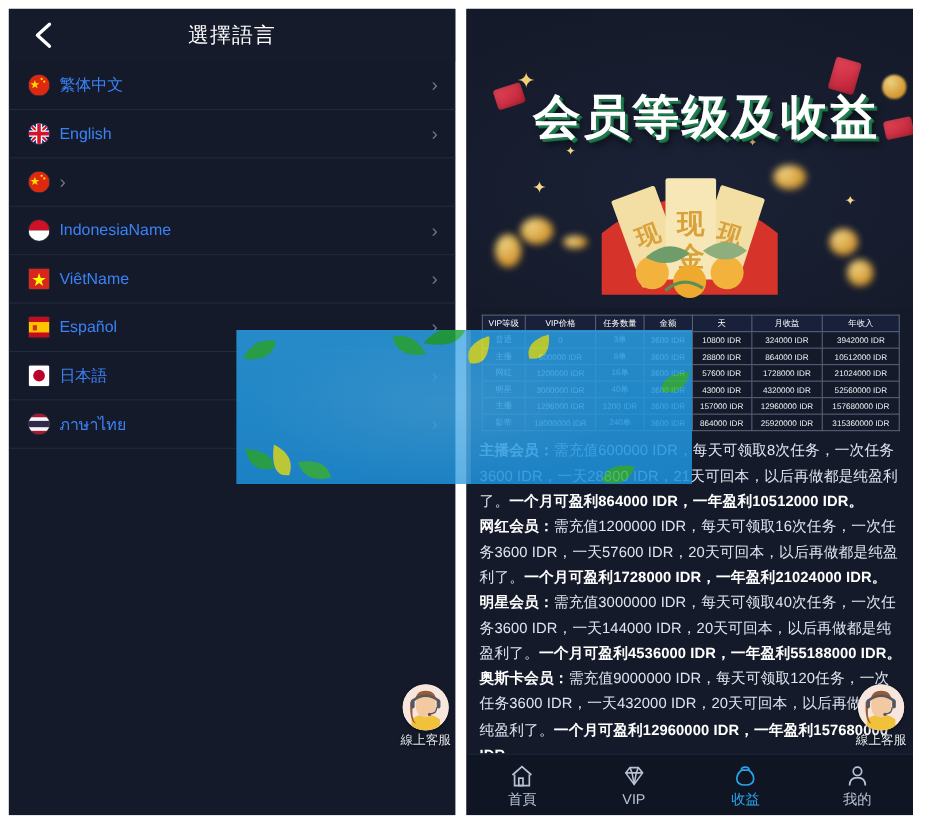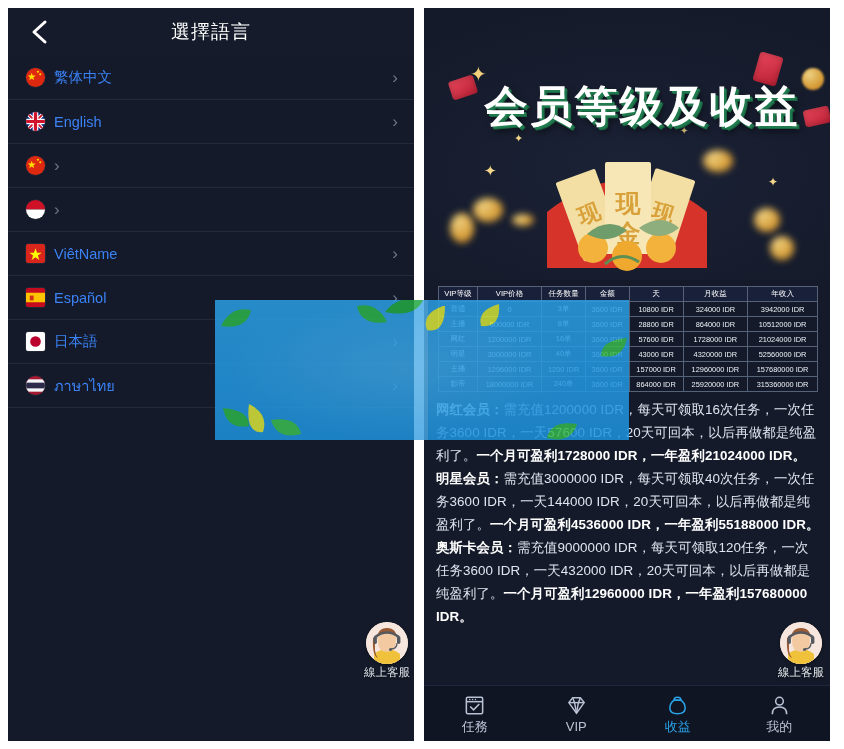--- a/index.html
+++ b/index.html
@@ -310,20 +310,21 @@
         <span class="row-chevron">›</span>
       </div>
 
       <div class="lang-row">
         <span class="flag">
           <svg viewBox="0 0 20 20">
               <rect width="20" height="10" fill="#ce1126"></rect>
               <rect y="10" width="20" height="10" fill="#ffffff"></rect>
             </svg>
         </span>
+        <span class="lang-name">IndonesiaName</span>
         <span class="row-chevron">›</span>
       </div>
 
       <div class="lang-row">
         <span class="flag sq">
           <svg viewBox="0 0 20 20">
               <rect width="20" height="20" fill="#da251d"></rect>
           <polygon points="10,4.5 11.6,9.2 16.5,9.2 12.5,12.1 14,16.8 10,13.9 6,16.8 7.5,12.1 3.5,9.2 8.4,9.2" fill="#ffff00"></polygon>
             </svg>
         </span>
@@ -482,44 +483,44 @@
               <td>864000 IDR</td>
               <td>25920000 IDR</td>
               <td>315360000 IDR</td>
             </tr>
           </tbody>
         </table>
       </div>
 
       <div class="vip-desc">
         <p>
+          <b>主播会员：</b><span>需充值600000 IDR，每天可领取8次任务，一次任务3600 IDR，一天28800 IDR，21天可回本，以后再做都是纯盈利了。</span><b>一个月可盈利864000 IDR，一年盈利10512000 IDR。</b>
+        </p>
+        <p>
           <b>网红会员：</b><span>需充值1200000 IDR，每天可领取16次任务，一次任务3600 IDR，一天57600   IDR，20天可回本，以后再做都是纯盈利了。</span><b>一个月可盈利1728000 IDR，一年盈利21024000 IDR。</b>
         </p>
         <p>
           <b>明星会员：</b><span>需充值3000000 IDR，每天可领取40次任务，一次任务3600 IDR，一天144000 IDR，20天可回本，以后再做都是纯盈利了。</span><b>一个月可盈利4536000 IDR，一年盈利55188000 IDR。</b>
         </p>
         <p>
           <b>奥斯卡会员：</b><span>需充值9000000 IDR，每天可领取120任务，一次任务3600 IDR，一天432000 IDR，20天可回本，以后再做都是纯盈利了。</span><b>一个月可盈利12960000 IDR，一年盈利157680000 IDR。</b>
         </p>
       </div>
     </div>
 
     <div class="tabbar">
       <div class="tab">
         <div class="ico">
           <svg width="23" height="23" viewBox="0 0 24 24" fill="none" stroke="#b9c2d4" stroke-width="1.6">
-            <rect x="3.5" y="3.5" width="17" height="17" rx="1.5"></rect>
-              <path d="M3.5 8 H20.5"></path>
-            <circle cx="7" cy="5.8" r="0.8" fill="#b9c2d4" stroke="none"></circle>
-            <circle cx="10" cy="5.8" r="0.8" fill="#b9c2d4" stroke="none"></circle>
-            <circle cx="13" cy="5.8" r="0.8" fill="#b9c2d4" stroke="none"></circle>
-            <polyline points="7.5,13 11,16.5 17,10.5"></polyline>
+            <path d="M3 11 L12 3 L21 11"></path>
+              <path d="M5 10.5 V21 H19 V10.5"></path>
+              <rect x="9" y="14" width="4" height="7"></rect>
           </svg>
         </div>
-        <div class="lbl">任務</div>
+        <div class="lbl">首頁</div>
       </div>
       <div class="tab">
         <div class="ico">
           <svg width="23" height="23" viewBox="0 0 24 24" fill="none" stroke="#b9c2d4" stroke-width="1.5">
             <path d="M4 9 L8 4 H16 L20 9 L12 20 Z"></path>
               <path d="M4 9 H20"></path>
               <path d="M8 4 L10 9 L12 20"></path>
               <path d="M16 4 L14 9 L12 20"></path>
           </svg>
         </div>

